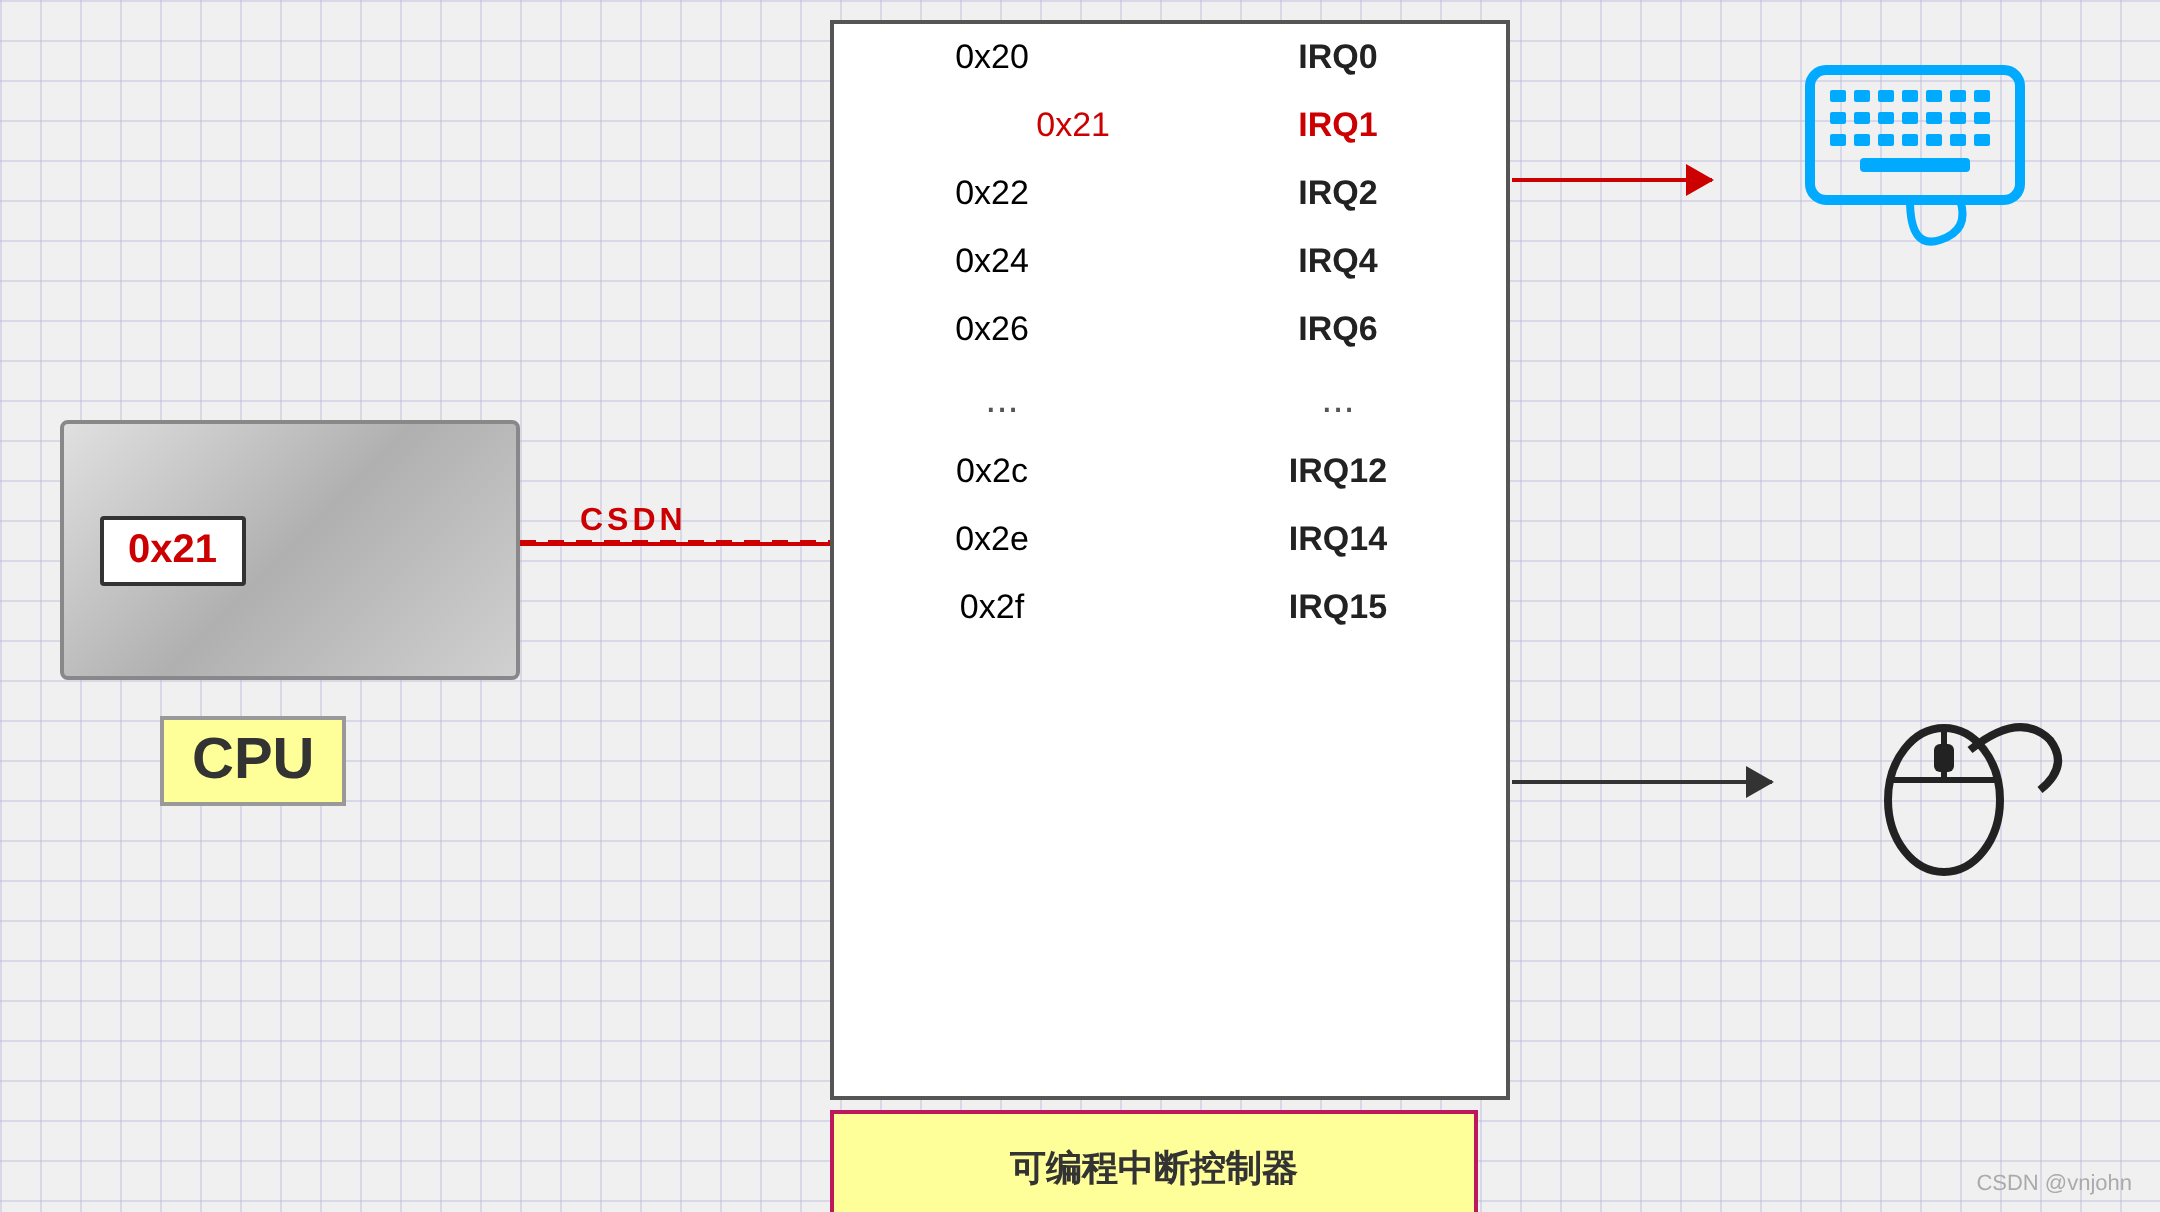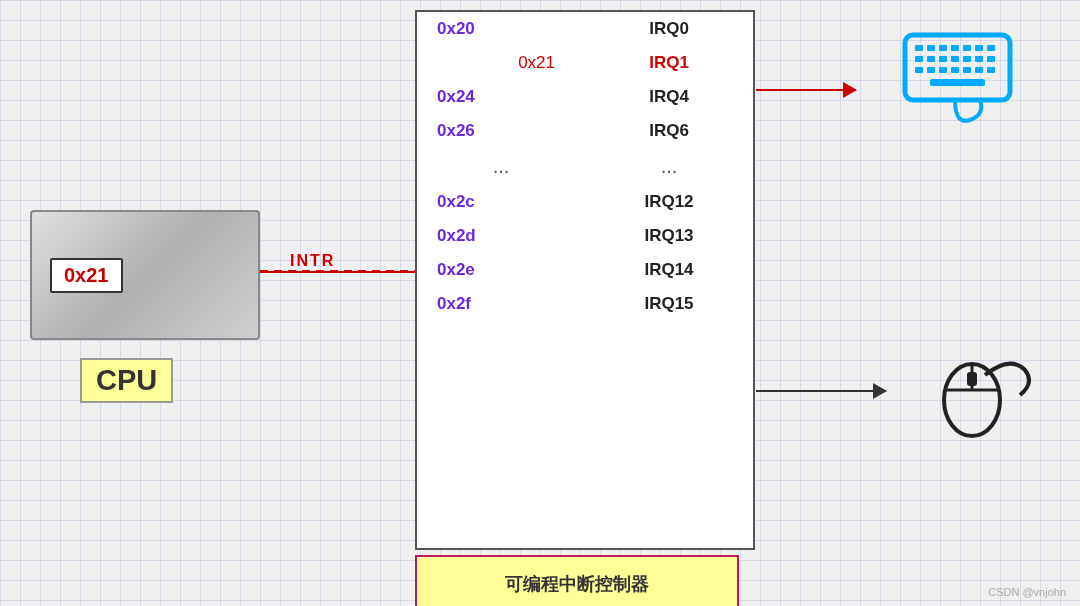--- a/index.html
+++ b/index.html
@@ -114,24 +114,24 @@
       border-collapse: collapse;
       font-size: 17px;
     }
 
     .pic-table td {
       padding: 7px 20px;
       text-align: center;
     }
 
     .pic-table .addr {
-      color: #6d28d9;
-      font-weight: bold;
+      color: #000000;
+      font-weight: normal;
       width: 50%;
-      text-align: left;
+      text-align: center;
       padding-right: 30px;
     }
 
     .pic-table .irq {
       font-weight: bold;
       color: #222;
       width: 50%;
       text-align: center;
       padding-left: 20px;
     }
@@ -237,56 +237,56 @@
 </head>
 <body>
 
 <div class="cpu-block">
   <div class="cpu-addr-box">0x21</div>
 </div>
 
 <div class="cpu-label">CPU</div>
 
 <div class="intr-line"></div>
-<div class="intr-label">INTR</div>
+<div class="intr-label">CSDN</div>
 
 <div class="pic-register-box">
   <span>0×21</span>
 </div>
 
 <div class="pic-table-container">
   <table class="pic-table">
     <tbody id="pic-table-body">
     <tr>
           <td class="addr">0x20</td>
           <td class="irq">IRQ0</td>
         </tr>
         <tr>
           <td class="addr-red">0x21</td>
           <td class="irq irq-red">IRQ1</td>
         </tr>
         <tr>
+          <td class="addr">0x22</td>
+          <td class="irq">IRQ2</td>
+        </tr>
+        <tr>
           <td class="addr">0x24</td>
           <td class="irq">IRQ4</td>
         </tr>
         <tr>
           <td class="addr">0x26</td>
           <td class="irq">IRQ6</td>
         </tr>
         <tr>
           <td class="dots">...</td>
           <td class="dots">...</td>
         </tr>
         <tr>
           <td class="addr">0x2c</td>
           <td class="irq">IRQ12</td>
-        </tr>
-        <tr>
-          <td class="addr">0x2d</td>
-          <td class="irq">IRQ13</td>
         </tr>
         <tr>
           <td class="addr">0x2e</td>
           <td class="irq">IRQ14</td>
         </tr>
         <tr>
           <td class="addr">0x2f</td>
           <td class="irq">IRQ15</td>
         </tr>
       </tbody>

